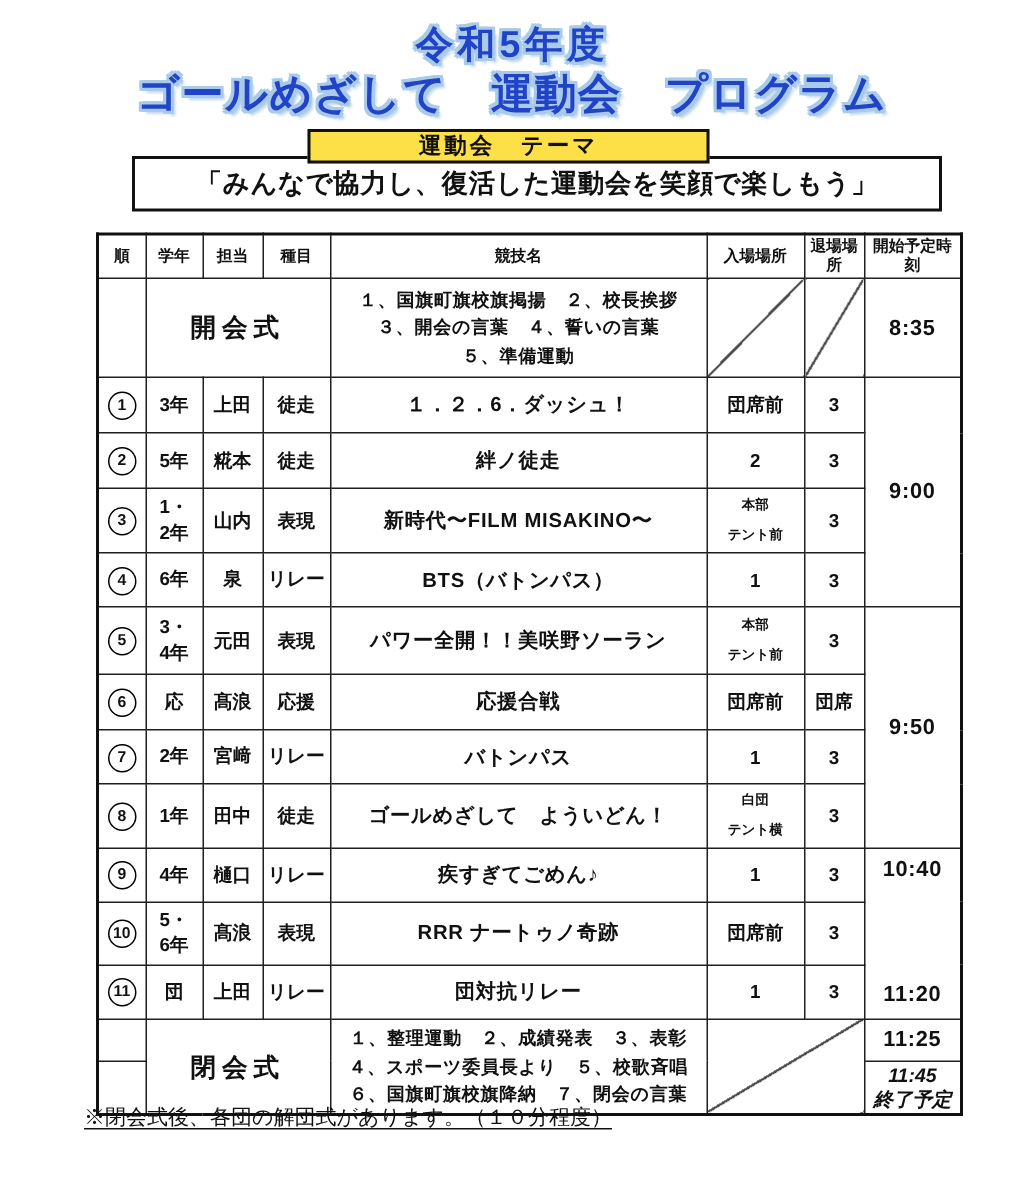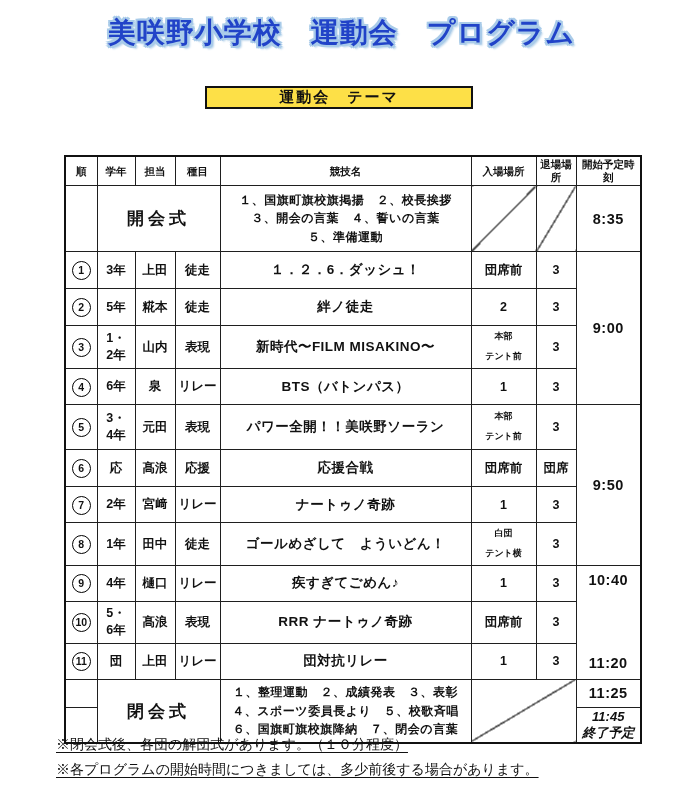--- a/index.html
+++ b/index.html
@@ -51,24 +51,26 @@
   .notes { position:absolute; left:56px; top:736px; font-family:"Liberation Serif","DejaVu Serif",serif;
            font-size:14px; }
   .notes div { margin-bottom:7px; text-decoration:underline; text-underline-offset:3px; }
 </style>
 </head>
 <body>
 
 <div class="sheet">
 
   <div class="title">
-    <div class="l2">美咲野小学校　運動会　プログラム</div>
+    <div class="l1">令和5年度</div>
+    <div class="l2">ゴールめざして　運動会　プログラム</div>
   </div>
 
   <div class="theme-label">運動会　テーマ</div>
+  <div class="theme-box">「みんなで協力し、復活した運動会を笑顔で楽しもう」</div>
 
   <table class="prog">
     <colgroup>
       <col style="width:32px">
         <col style="width:38px">
         <col style="width:40px">
         <col style="width:45px">
       <col style="width:251px">
         <col style="width:65px">
         <col style="width:40px">
@@ -162,21 +164,21 @@
       <td class="ev">応援合戦</td>
       <td class="loc">団席前</td>
       <td class="loc">団席</td>
     </tr>
 
     <tr style="height:36px">
       <td><span class="circ">7</span></td>
       <td class="cell-sm">2年</td>
       <td class="cell-sm">宮﨑</td>
       <td class="cell-sm">リレー</td>
-      <td class="ev">ナートゥノ奇跡</td>
+      <td class="ev">バトンパス</td>
       <td class="loc">1</td>
       <td class="loc">3</td>
     </tr>
 
     <tr style="height:42px">
       <td><span class="circ">8</span></td>
       <td class="cell-sm">1年</td>
       <td class="cell-sm">田中</td>
       <td class="cell-sm">徒走</td>
       <td class="ev">ゴールめざして　よういどん！</td>
@@ -233,16 +235,15 @@
     <tr style="height:34px">
       <td></td>
       <td class="time-sm">11:45
 終了予定</td>
     </tr>
   </tbody>
     </table>
 
   <div class="notes">
     <div>※閉会式後、各団の解団式があります。（１０分程度）</div>
-    <div>※各プログラムの開始時間につきましては、多少前後する場合があります。</div>
   </div>
 
 </div>
 
 </body></html>

